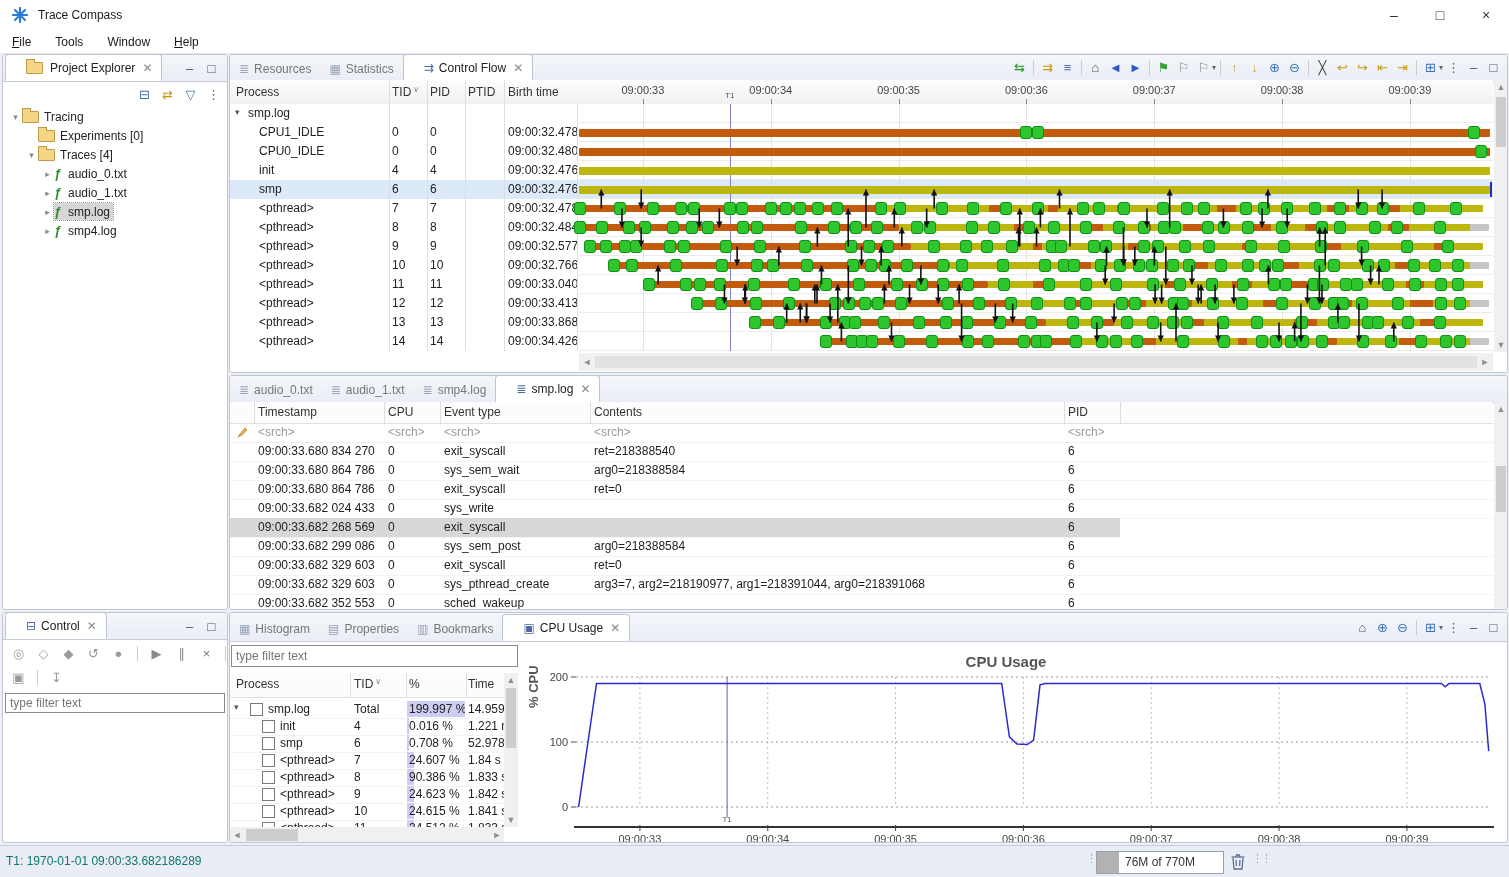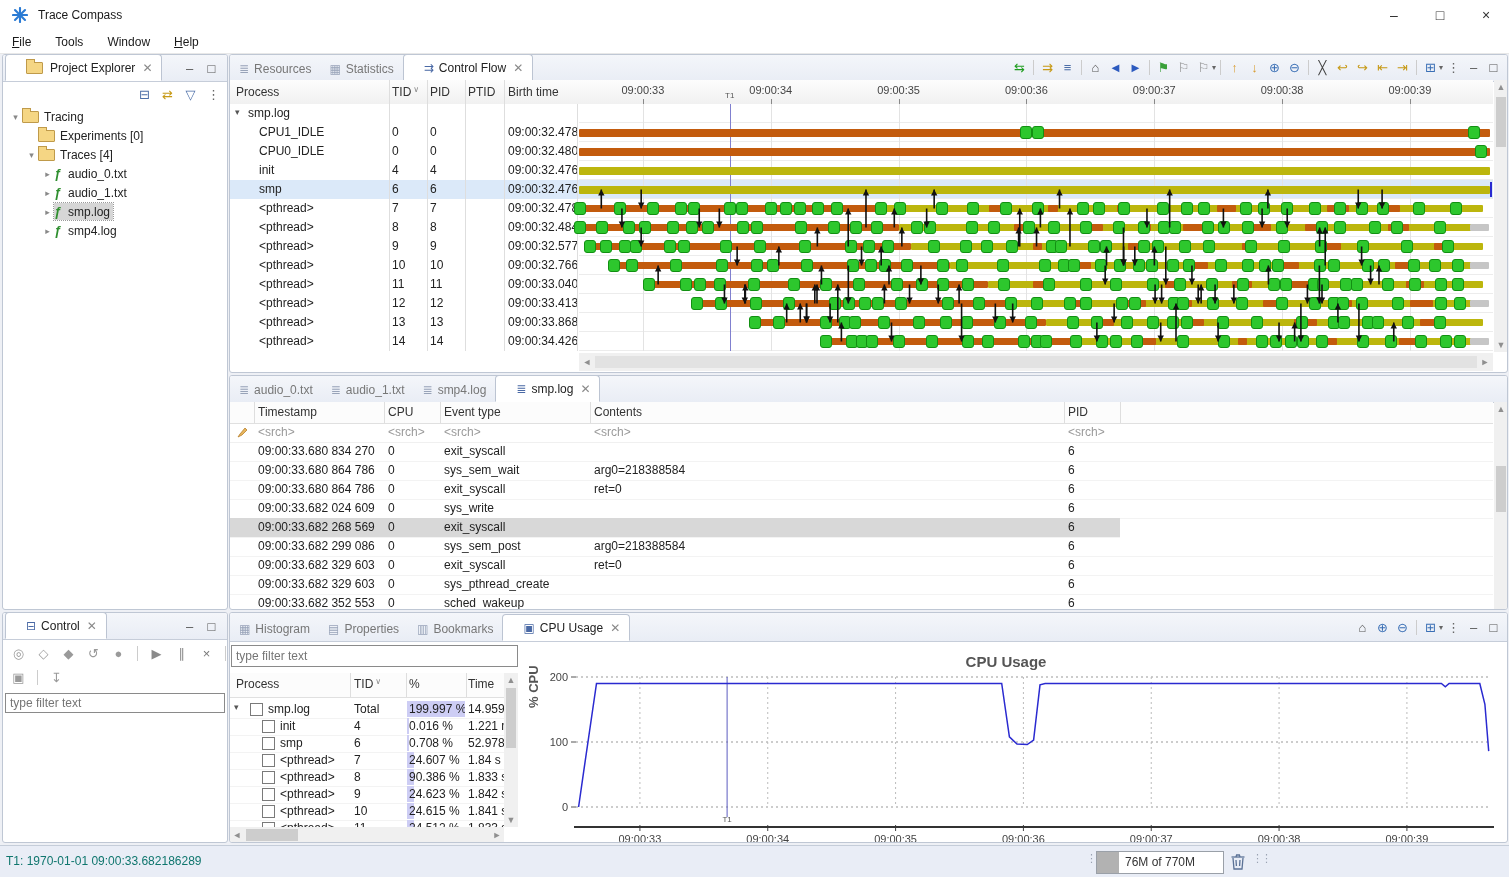--- a/index.html
+++ b/index.html
@@ -918,38 +918,39 @@
         <span style="position:absolute;left:158px;top:2px;color:#9a9a9a">&lt;srch&gt;</span>
         <span style="position:absolute;left:214px;top:2px;color:#9a9a9a">&lt;srch&gt;</span>
         <span style="position:absolute;left:364px;top:2px;color:#9a9a9a">&lt;srch&gt;</span>
         <span style="position:absolute;left:838px;top:2px;color:#9a9a9a">&lt;srch&gt;</span>
       </div>
       <div style="position:absolute;left:0;top:66px;width:1263px;height:167px;overflow:hidden">
         <div class="ev-row" style="top:0px;border-bottom:1px solid #f3f3f3">
           <span class="ev-cell" style="left:28px;width:124px">09:00:33.680 834 270</span>
           <span class="ev-cell" style="left:158px;width:50px">0</span>
           <span class="ev-cell" style="left:214px;width:144px">exit_syscall</span>
+          <span class="ev-cell" style="left:364px;width:468px">ret=218388540</span>
           <span class="ev-cell" style="left:838px;width:50px">6</span>
         </div>
         <div class="ev-row" style="top:19px;border-bottom:1px solid #f3f3f3">
           <span class="ev-cell" style="left:28px;width:124px">09:00:33.680 864 786</span>
           <span class="ev-cell" style="left:158px;width:50px">0</span>
           <span class="ev-cell" style="left:214px;width:144px">sys_sem_wait</span>
           <span class="ev-cell" style="left:364px;width:468px">arg0=218388584</span>
           <span class="ev-cell" style="left:838px;width:50px">6</span>
         </div>
         <div class="ev-row" style="top:38px;border-bottom:1px solid #f3f3f3">
           <span class="ev-cell" style="left:28px;width:124px">09:00:33.680 864 786</span>
           <span class="ev-cell" style="left:158px;width:50px">0</span>
           <span class="ev-cell" style="left:214px;width:144px">exit_syscall</span>
           <span class="ev-cell" style="left:364px;width:468px">ret=0</span>
           <span class="ev-cell" style="left:838px;width:50px">6</span>
         </div>
         <div class="ev-row" style="top:57px;border-bottom:1px solid #f3f3f3">
-          <span class="ev-cell" style="left:28px;width:124px">09:00:33.682 024 609</span>
+          <span class="ev-cell" style="left:28px;width:124px">09:00:33.682 024 433</span>
           <span class="ev-cell" style="left:158px;width:50px">0</span>
           <span class="ev-cell" style="left:214px;width:144px">sys_write</span>
           <span class="ev-cell" style="left:838px;width:50px">6</span>
         </div>
         <div class="ev-row" style="top:76px;border-bottom:1px solid #f3f3f3;background:#d8d8d8;width:890px">
           <span class="ev-cell" style="left:28px;width:124px">09:00:33.682 268 569</span>
           <span class="ev-cell" style="left:158px;width:50px">0</span>
           <span class="ev-cell" style="left:214px;width:144px">exit_syscall</span>
           <span class="ev-cell" style="left:838px;width:50px">6</span>
         </div>
@@ -964,20 +965,21 @@
           <span class="ev-cell" style="left:28px;width:124px">09:00:33.682 329 603</span>
           <span class="ev-cell" style="left:158px;width:50px">0</span>
           <span class="ev-cell" style="left:214px;width:144px">exit_syscall</span>
           <span class="ev-cell" style="left:364px;width:468px">ret=0</span>
           <span class="ev-cell" style="left:838px;width:50px">6</span>
         </div>
         <div class="ev-row" style="top:133px;border-bottom:1px solid #f3f3f3">
           <span class="ev-cell" style="left:28px;width:124px">09:00:33.682 329 603</span>
           <span class="ev-cell" style="left:158px;width:50px">0</span>
           <span class="ev-cell" style="left:214px;width:144px">sys_pthread_create</span>
+          <span class="ev-cell" style="left:364px;width:468px">arg3=7, arg2=218190977, arg1=218391044, arg0=218391068</span>
           <span class="ev-cell" style="left:838px;width:50px">6</span>
         </div>
         <div class="ev-row" style="top:152px;border-bottom:1px solid #f3f3f3">
           <span class="ev-cell" style="left:28px;width:124px">09:00:33.682 352 553</span>
           <span class="ev-cell" style="left:158px;width:50px">0</span>
           <span class="ev-cell" style="left:214px;width:144px">sched_wakeup</span>
           <span class="ev-cell" style="left:838px;width:50px">6</span>
         </div>
       </div>
       <div class="sb" style="left:1264px;top:26px;width:14px;height:207px"></div>

